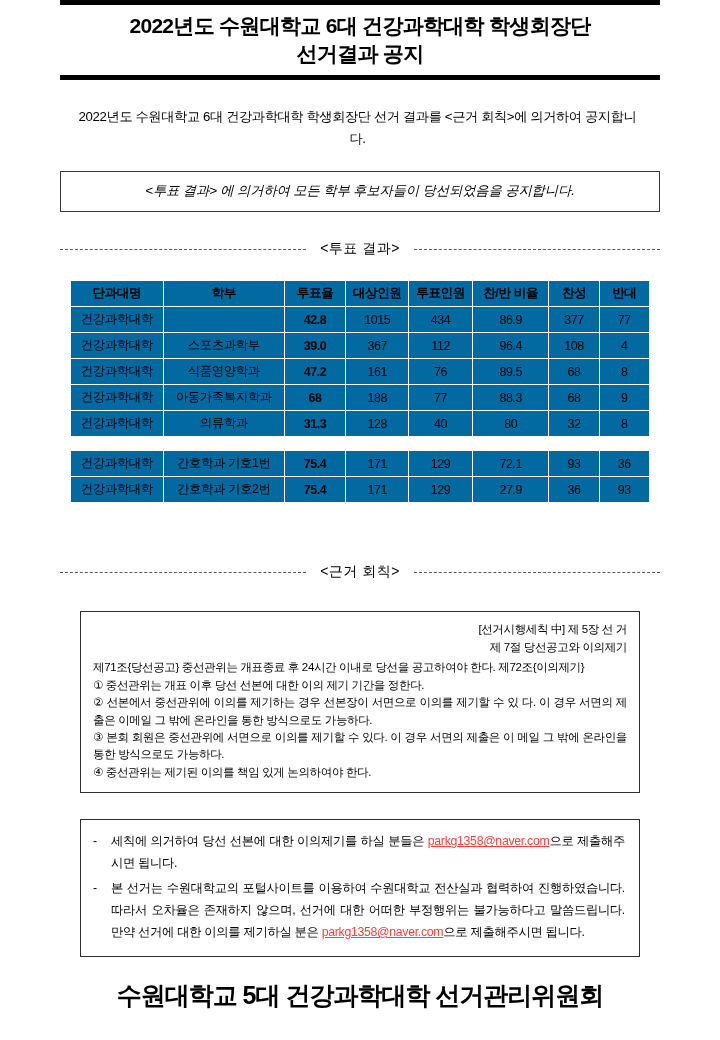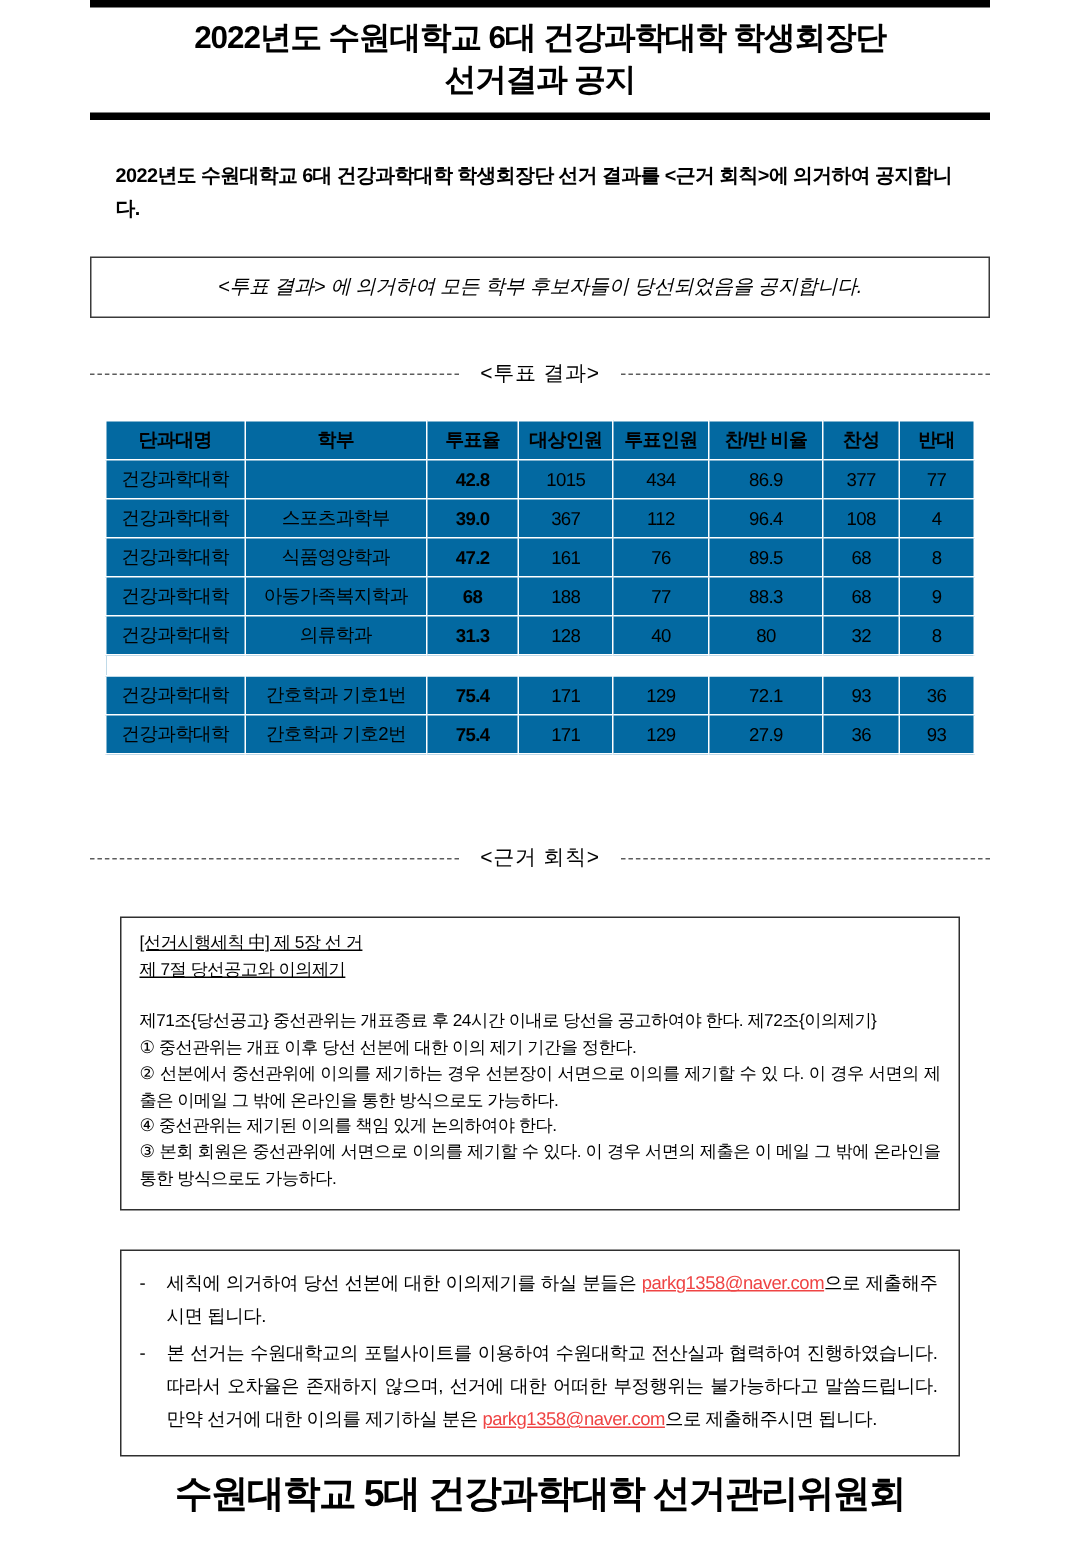--- a/index.html
+++ b/index.html
@@ -35,22 +35,22 @@
     font-weight: bold;
     font-size: 21px;
     line-height: 1.32;
     letter-spacing: -0.7px;
     padding: 7px 0 6px 0;
     white-space: pre-line;
   }
 
   
   .intro {
-    text-align: left;
-    font-weight: bold;
+    text-align: center;
+    font-weight: normal;
     font-size: 13.2px;
     line-height: 1.62;
     letter-spacing: -0.35px;
     margin: 26px 22px 0 17px;
   }
 
   
   .notice-box {
     margin-top: 22px;
     border: 1.5px solid #3a3a3a;
@@ -128,24 +128,23 @@
   
   .reg-box {
     margin: 30px 20px 0 20px;
     border: 1.3px solid #2f2f2f;
     padding: 9px 12px 11px 12px;
     font-size: 11.5px;
     line-height: 1.52;
     letter-spacing: -0.35px;
   }
   .reg-head {
-    text-align: left;
+    text-align: right;
     white-space: pre-line;
-    margin-bottom: 17px;
-    text-decoration: underline;
+    margin-bottom: 3px;
   }
   .reg-body p {
     margin: 0;
     text-align: justify;
   }
 
   
   .notes {
     margin: 26px 20px 0 20px;
     border: 1.3px solid #2f2f2f;
@@ -319,22 +318,22 @@
     <span class="line"></span>
   </div>
 
   <div class="reg-box">
     <div class="reg-head">[선거시행세칙 中] 제 5장 선 거
 제 7절 당선공고와 이의제기</div>
     <div class="reg-body">
       <p>제71조{당선공고} 중선관위는 개표종료 후 24시간 이내로 당선을 공고하여야 한다. 제72조{이의제기}</p>
       <p>① 중선관위는 개표 이후 당선 선본에 대한 이의 제기 기간을 정한다.</p>
       <p>② 선본에서 중선관위에 이의를 제기하는 경우 선본장이 서면으로 이의를 제기할 수 있 다. 이 경우 서면의 제출은 이메일 그 밖에 온라인을 통한 방식으로도 가능하다.</p>
+      <p>③ 본회 회원은 중선관위에 서면으로 이의를 제기할 수 있다. 이 경우 서면의 제출은 이 메일 그 밖에 온라인을 통한 방식으로도 가능하다.</p>
       <p>④ 중선관위는 제기된 이의를 책임 있게 논의하여야 한다.</p>
-      <p>③ 본회 회원은 중선관위에 서면으로 이의를 제기할 수 있다. 이 경우 서면의 제출은 이 메일 그 밖에 온라인을 통한 방식으로도 가능하다.</p>
     </div>
   </div>
 
   <div class="notes">
     <div class="note-item">
       <span class="note-bullet">-</span>
       <span class="note-text"><span>세칙에 의거하여 당선 선본에 대한 이의제기를 하실 분들은 </span><a class="mail-link" href="#">parkg1358@naver.com</a><span>으로 제출해주시면 됩니다.</span></span>
     </div>
     <div class="note-item">
       <span class="note-bullet">-</span>

